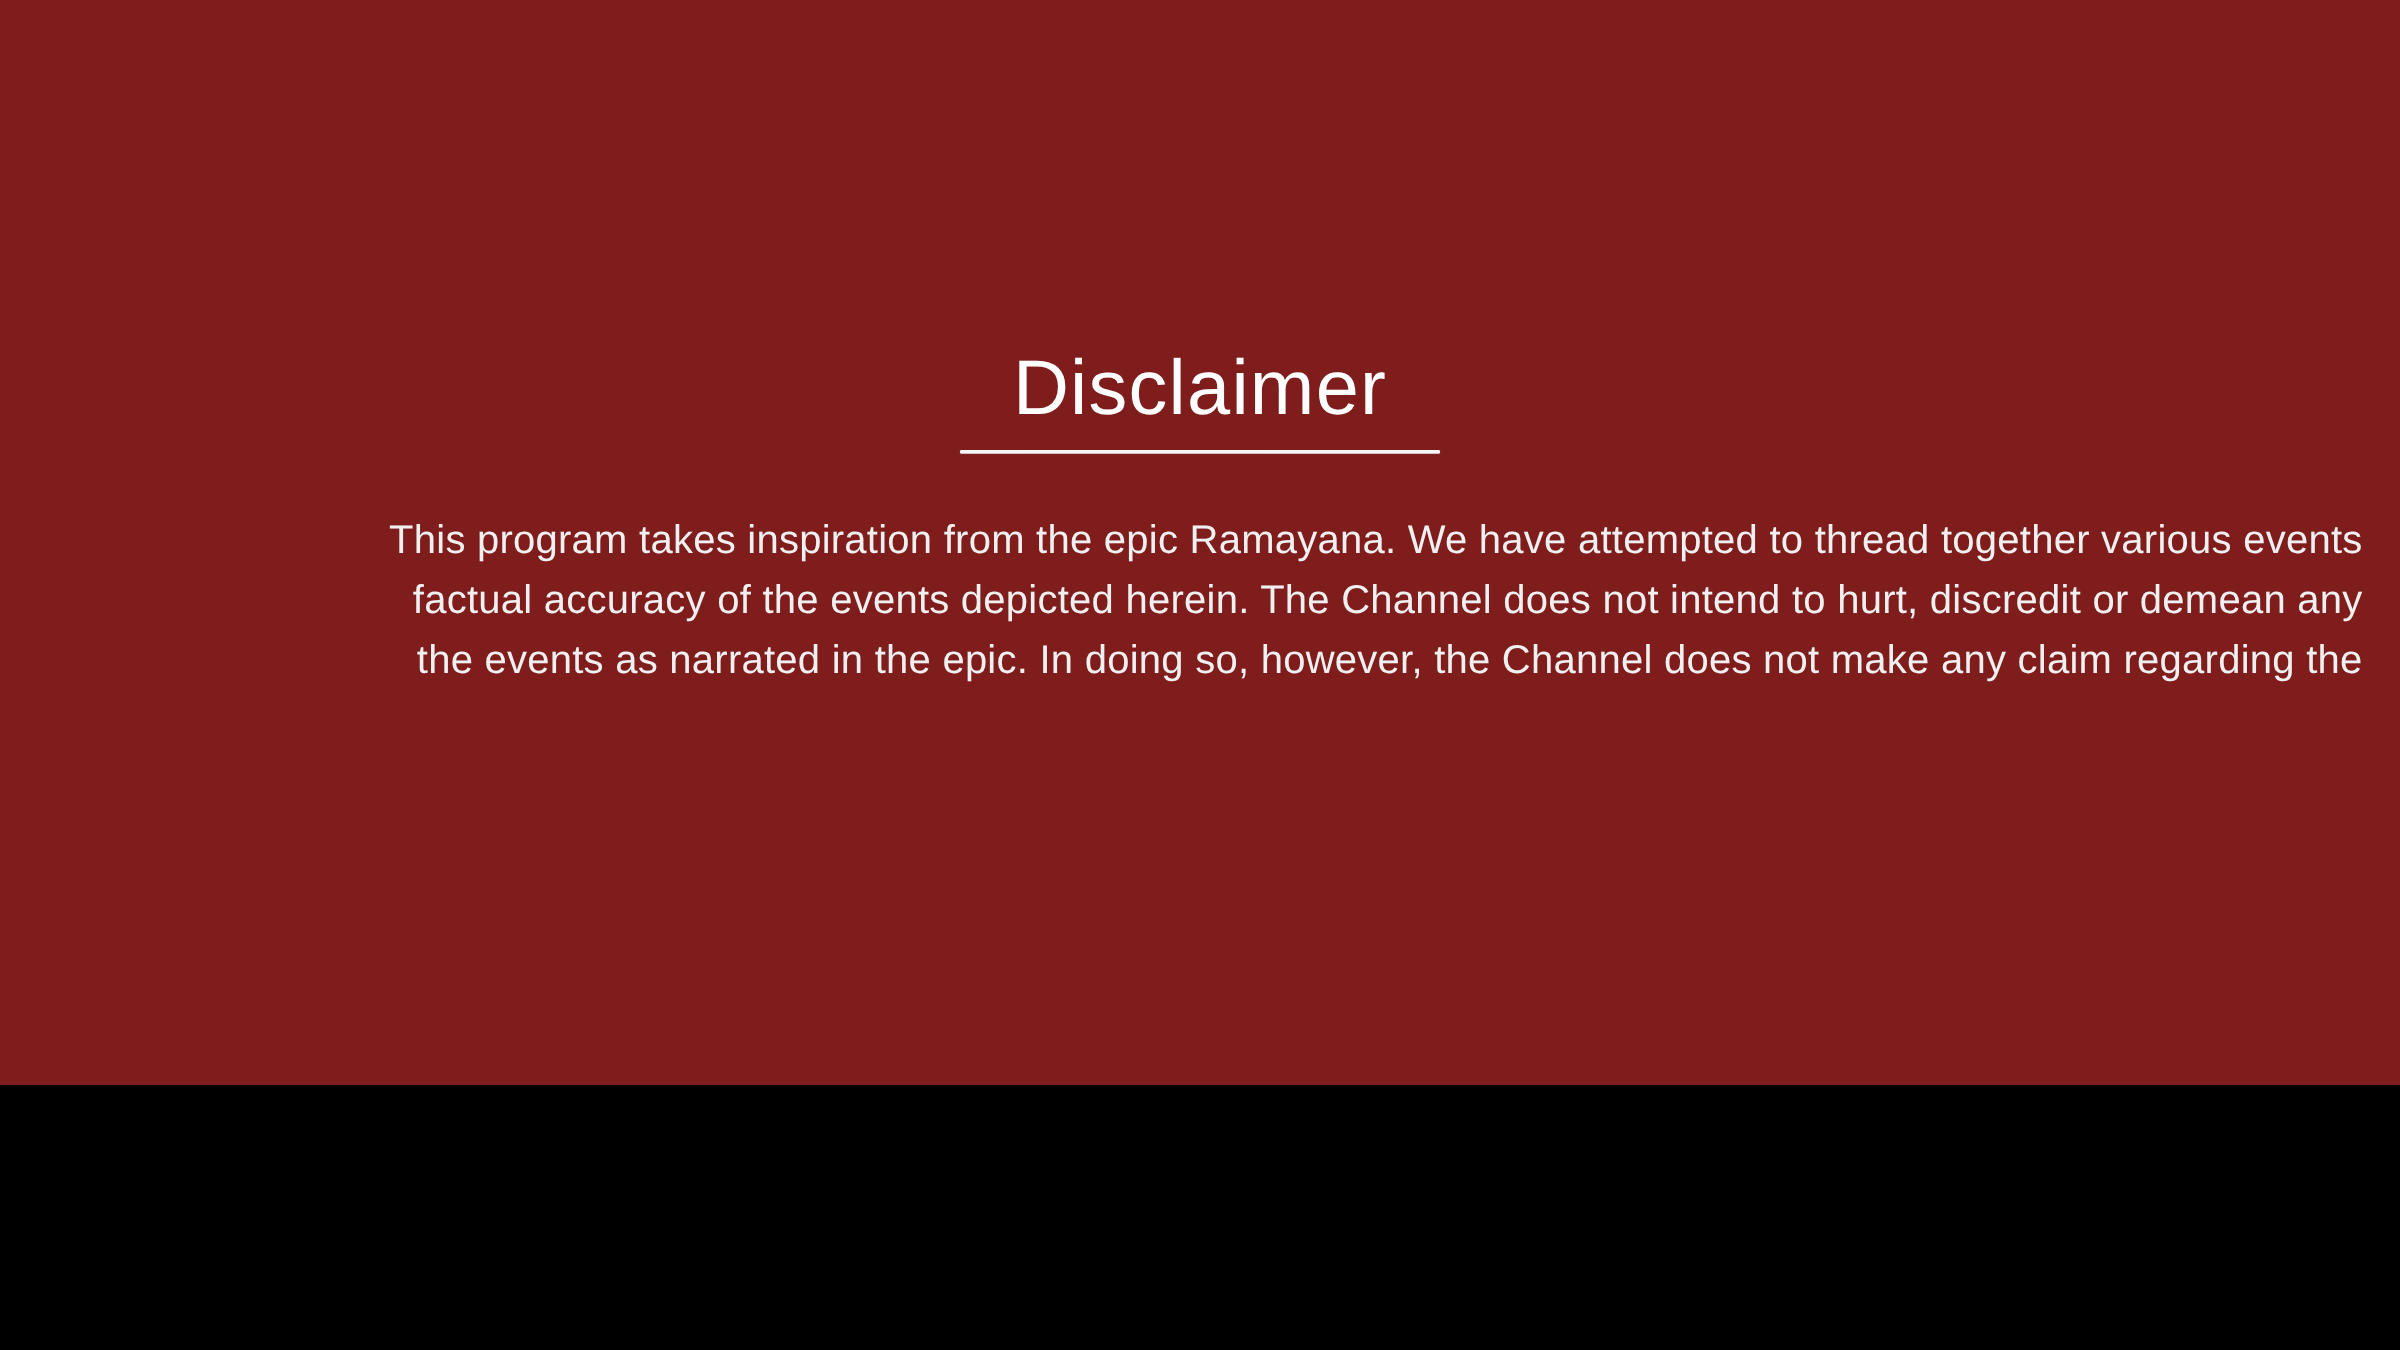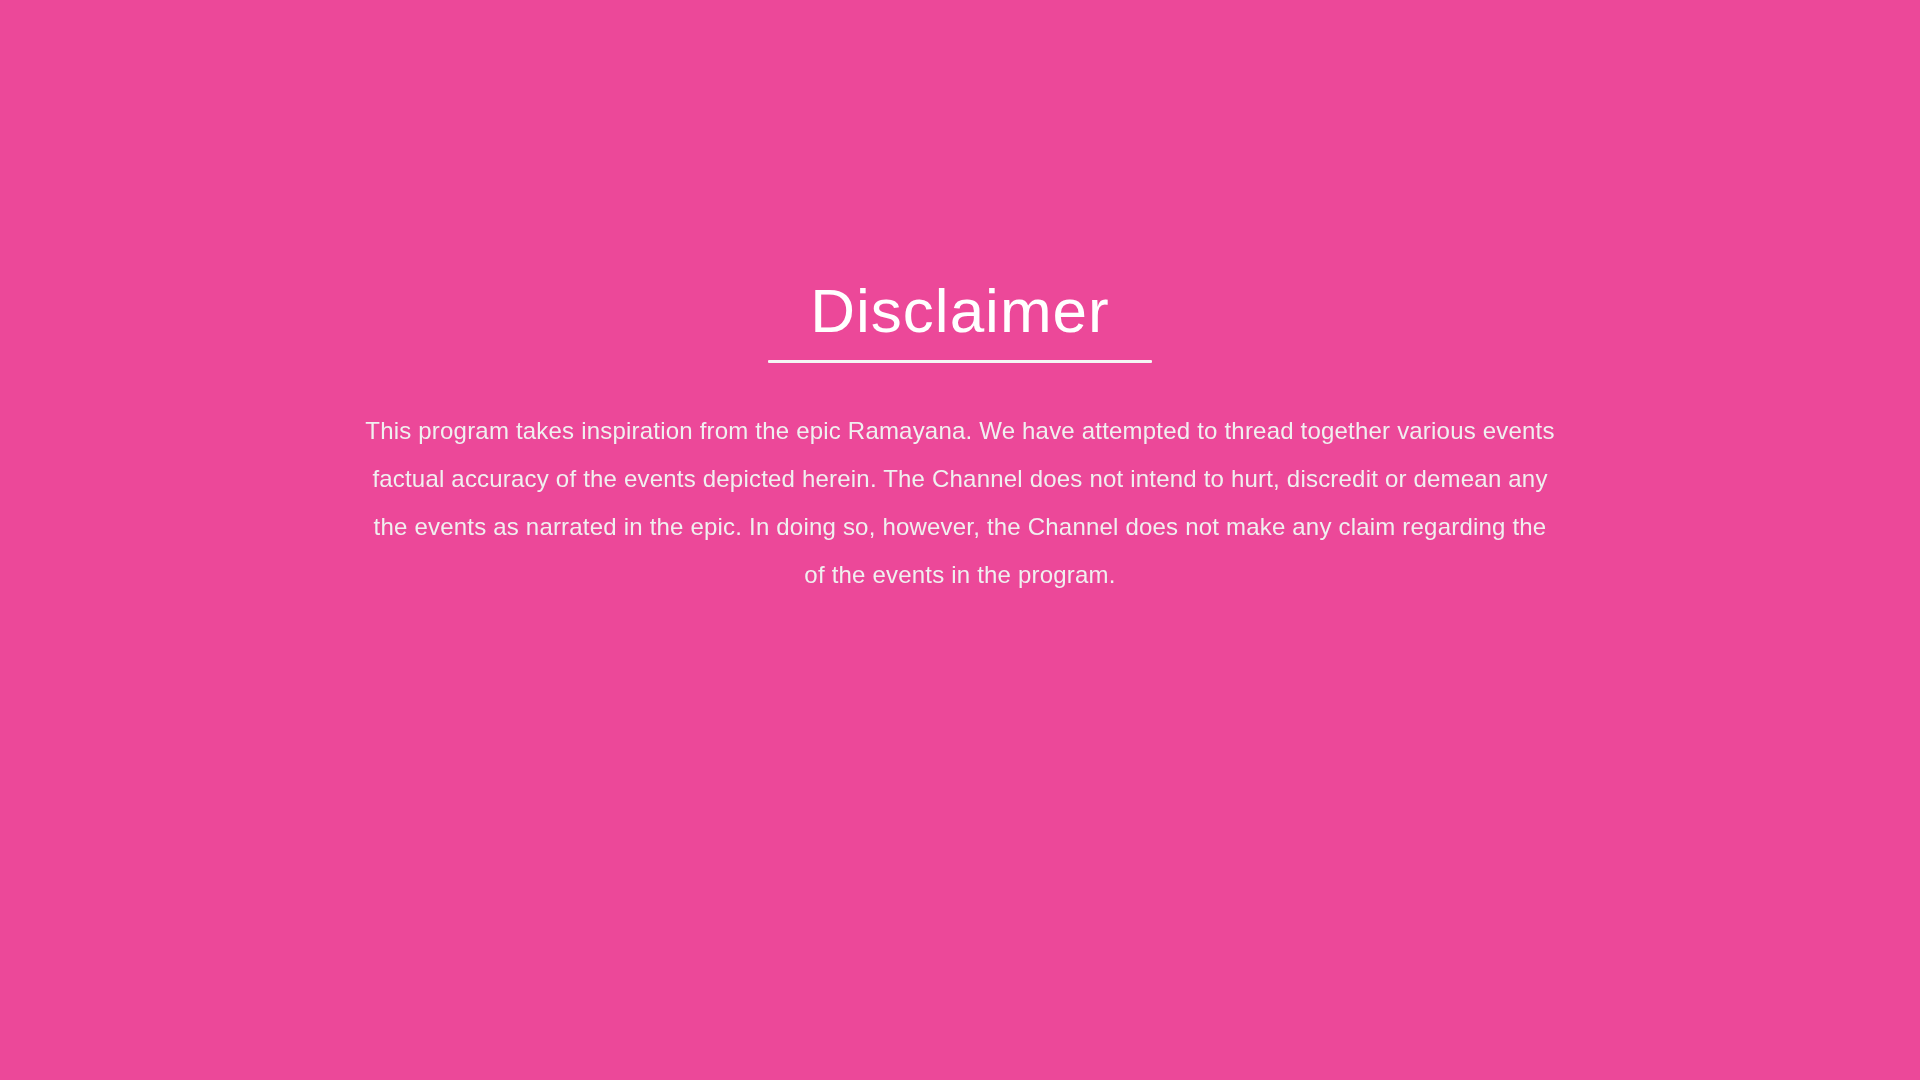--- a/index.html
+++ b/index.html
@@ -3,22 +3,22 @@
 <meta charset="utf-8">
 <style>
   html, body {
     margin: 0;
     padding: 0;
     background: #000000;
   }
   .screen {
     position: relative;
     width: 1920px;
-    height: 1080px;
-    background: #ec4899;
+    height: 868px;
+    background: #7f1d1d;
     overflow: hidden;
     font-family: "Liberation Sans", sans-serif;
   }
   .title-block {
     position: absolute;
     top: 276px;
     left: 0;
     width: 100%;
     text-align: center;
   }
@@ -37,23 +37,23 @@
     margin: 14px auto 0 auto;
     background: #f5f5f5;
     border-radius: 1px;
   }
   .body-text {
     position: absolute;
     top: 407px;
     left: 50%;
     transform: translateX(-50%);
     width: 1860px;
-    text-align: center;
+    text-align: right;
     color: #f0f0f0;
-    font-size: 24px;
+    font-size: 32px;
     line-height: 48px;
     letter-spacing: 0.2px;
   }
   .body-line {
     white-space: nowrap;
   }
 </style>
 </head>
 <body>
 
@@ -61,16 +61,15 @@
 
   <div class="title-block">
     <h1 class="title">Disclaimer</h1>
     <div class="title-underline"></div>
   </div>
 
   <div class="body-text">
     <div class="body-line">This program takes inspiration from the epic Ramayana. We have attempted to thread together various events</div>
     <div class="body-line">factual accuracy of the events depicted herein. The Channel does not intend to hurt, discredit or demean any</div>
     <div class="body-line">the events as narrated in the epic. In doing so, however, the Channel does not make any claim regarding the</div>
-    <div class="body-line">of the events in the program.</div>
   </div>
 
 </div>
 
 </body></html>

